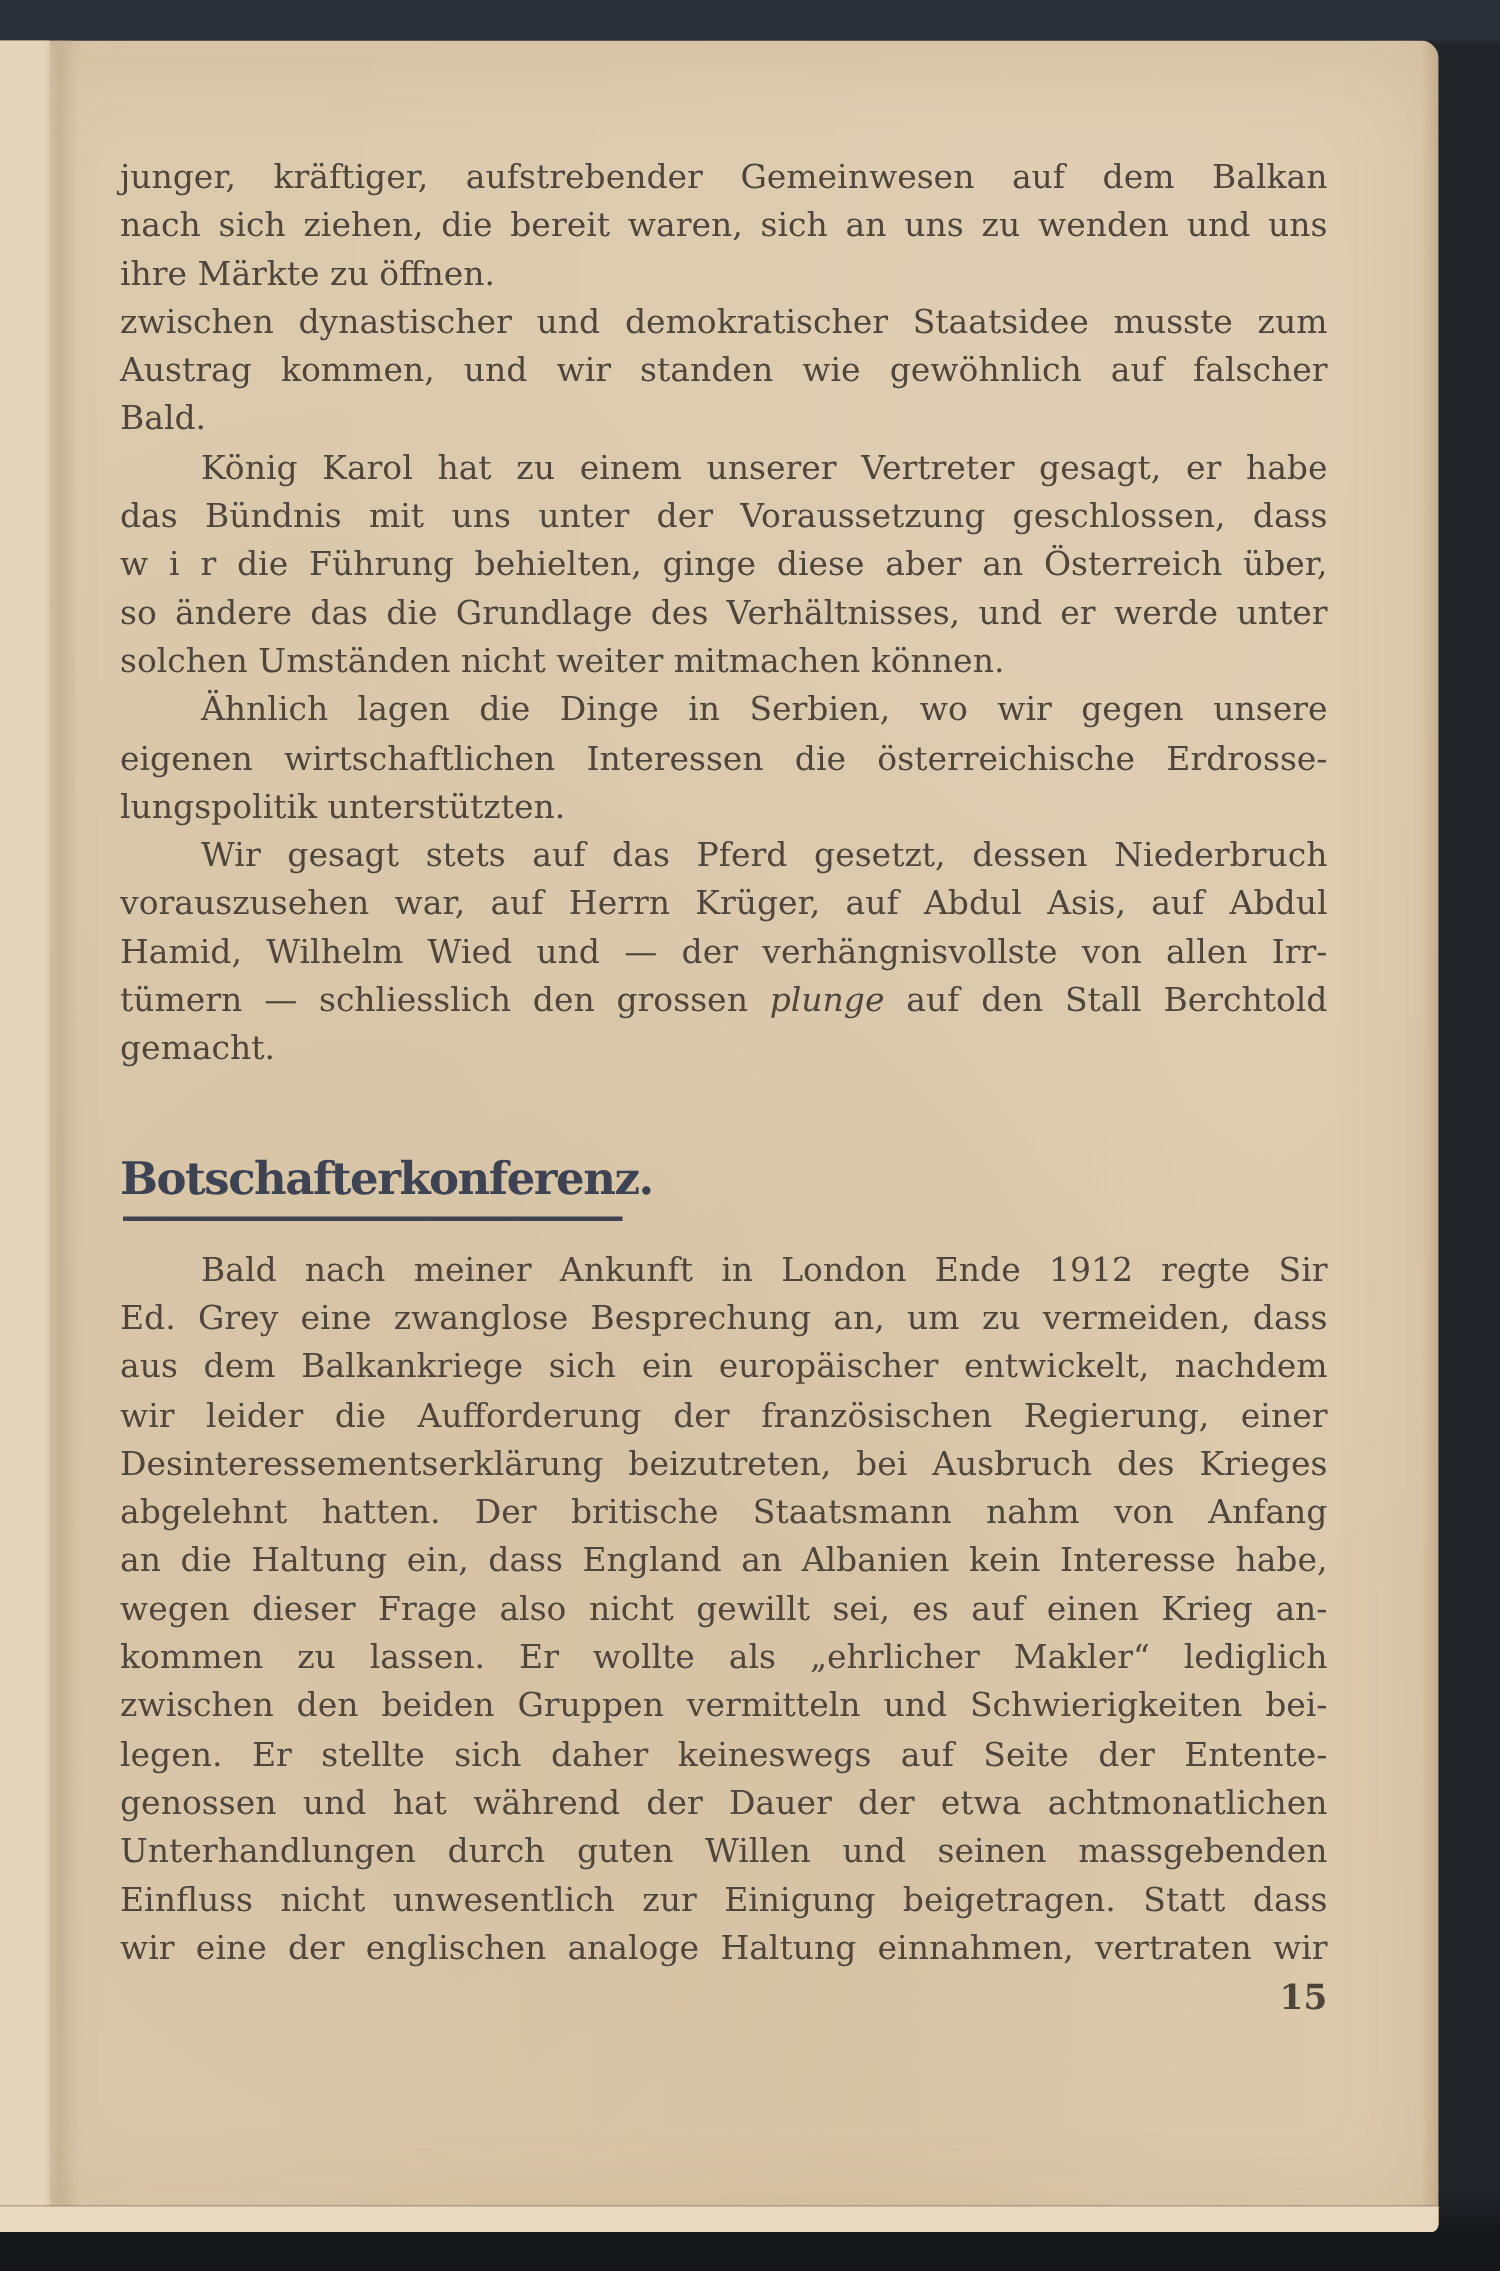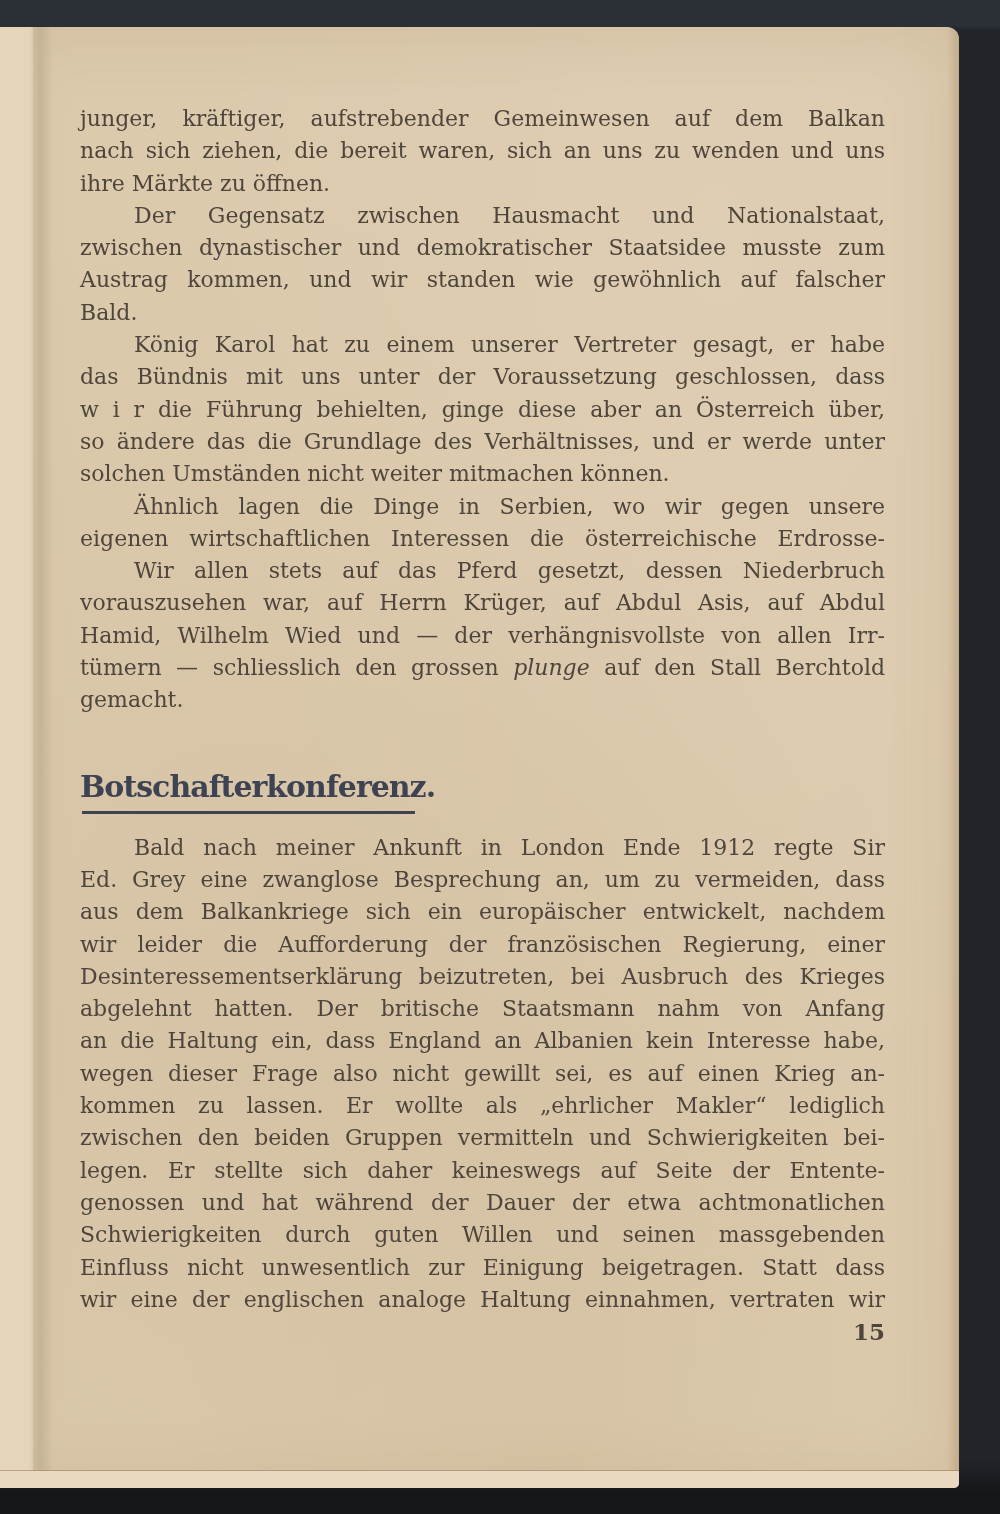--- a/index.html
+++ b/index.html
@@ -101,38 +101,38 @@
     <div class="edge-bottom"></div>
 
     <div class="textblock">
       <div id="body-paragraphs">
           <div class="para">
             <div class="line fill">junger, kräftiger, aufstrebender Gemeinwesen auf dem Balkan</div>
             <div class="line fill">nach sich ziehen, die bereit waren, sich an uns zu wenden und uns</div>
             <div class="line">ihre Märkte zu öffnen.</div>
           </div>
           <div class="para">
-            <div class="line fill indent">Der Gegensatz zwischen Hausmacht und Nationalstaat,</div>
             <div class="line fill">zwischen dynastischer und demokratischer Staatsidee musste zum</div>
             <div class="line fill">Austrag kommen, und wir standen wie gewöhnlich auf falscher</div>
             <div class="line">Bald.</div>
           </div>
           <div class="para">
             <div class="line fill indent">König Karol hat zu einem unserer Vertreter gesagt, er habe</div>
             <div class="line fill">das Bündnis mit uns unter der Voraussetzung geschlossen, dass</div>
             <div class="line fill">w i r die Führung behielten, ginge diese aber an Österreich über,</div>
             <div class="line fill">so ändere das die Grundlage des Verhältnisses, und er werde unter</div>
             <div class="line">solchen Umständen nicht weiter mitmachen können.</div>
           </div>
           <div class="para">
             <div class="line fill indent">Ähnlich lagen die Dinge in Serbien, wo wir gegen unsere</div>
             <div class="line fill">eigenen wirtschaftlichen Interessen die österreichische Erdrosse-</div>
+            <div class="line">lungspolitik unterstützten.</div>
           </div>
           <div class="para">
-            <div class="line fill indent">Wir allen stets auf das Pferd gesetzt, dessen Niederbruch</div>
+            <div class="line fill indent">Wir gesagt stets auf das Pferd gesetzt, dessen Niederbruch</div>
             <div class="line fill">vorauszusehen war, auf Herrn Krüger, auf Abdul Asis, auf Abdul</div>
             <div class="line fill">Hamid, Wilhelm Wied und — der verhängnisvollste von allen Irr-</div>
             <div class="line fill">tümern — schliesslich den grossen <em>plunge</em> auf den Stall Berchtold</div>
             <div class="line">gemacht.</div>
           </div>
         </div>
 
       <h2 class="section-heading">Botschafterkonferenz.</h2>
       <div class="heading-rule"></div>
 
@@ -143,21 +143,21 @@
             <div class="line fill">aus dem Balkankriege sich ein europäischer entwickelt, nachdem</div>
             <div class="line fill">wir leider die Aufforderung der französischen Regierung, einer</div>
             <div class="line fill">Desinteressementserklärung beizutreten, bei Ausbruch des Krieges</div>
             <div class="line fill">abgelehnt hatten.  Der britische Staatsmann nahm von Anfang</div>
             <div class="line fill">an die Haltung ein, dass England an Albanien kein Interesse habe,</div>
             <div class="line fill">wegen dieser Frage also nicht gewillt sei, es auf einen Krieg an-</div>
             <div class="line fill">kommen zu lassen.  Er wollte als „ehrlicher Makler“ lediglich</div>
             <div class="line fill">zwischen den beiden Gruppen vermitteln und Schwierigkeiten bei-</div>
             <div class="line fill">legen.  Er stellte sich daher keineswegs auf Seite der Entente-</div>
             <div class="line fill">genossen und hat während der Dauer der etwa achtmonatlichen</div>
-            <div class="line fill">Schwierigkeiten durch guten Willen und seinen massgebenden</div>
+            <div class="line fill">Unterhandlungen durch guten Willen und seinen massgebenden</div>
             <div class="line fill">Einfluss nicht unwesentlich zur Einigung beigetragen.  Statt dass</div>
             <div class="line fill">wir eine der englischen analoge Haltung einnahmen, vertraten wir</div>
           </div>
         </div>
 
       <div class="page-number">15</div>
     </div>
   </div>
 </div>
 

